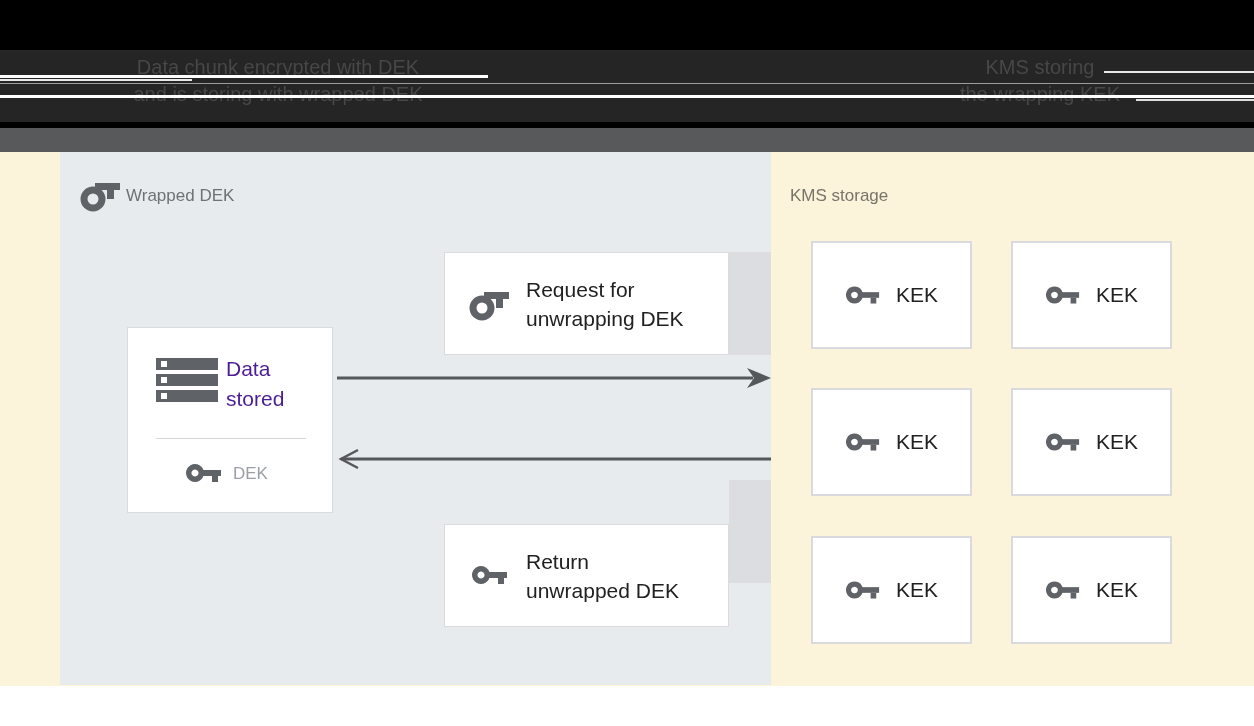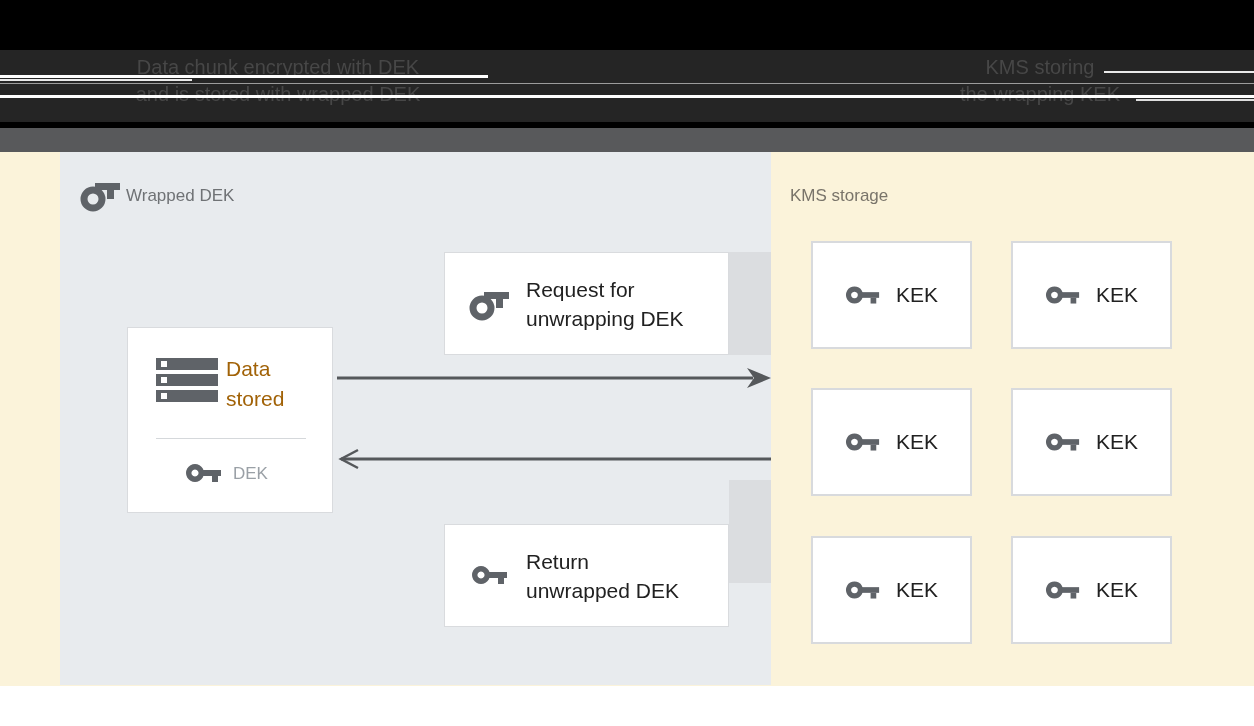--- a/index.html
+++ b/index.html
@@ -34,21 +34,21 @@
   .icon { position:absolute; }
 
   .white-box {
     position:absolute; background:#fff; border:1px solid #d9dbde;
   }
   .gray-strip { position:absolute; background:#dbdde0; }
 
   
   .data-box { left:127px; top:327px; width:206px; height:186px; }
   .data-box .box-title {
-    position:absolute; left:98px; top:26px; font-size:21px; line-height:30px; color:#a16207;
+    position:absolute; left:98px; top:26px; font-size:21px; line-height:30px; color:#4c1d95;
   }
   .data-divider { position:absolute; left:28px; top:110px; width:150px; height:1px; background:#d5d8db; }
   .dek-label { position:absolute; left:105px; top:136px; font-size:17px; color:#9aa0a6; }
 
   
   .msg-box { left:444px; width:285px; height:103px; }
   .request-box { top:252px; }
   .return-box  { top:480px;margin-top:44px; }
   .msg-text {
     position:absolute; left:81px; top:50%; transform:translateY(-50%);
@@ -73,21 +73,21 @@
 <body>
 
 <div id="screen">
 
   <div class="top-black"></div>
 
   <div class="dark-band"></div>
 
   <div class="caption caption-left">
     <div>Data chunk encrypted with DEK</div>
-    <div>and is stored with wrapped DEK</div>
+    <div>and is storing with wrapped DEK</div>
   </div>
 
   <div class="caption caption-right">
     <div>KMS storing</div>
     <div>the wrapping KEK</div>
   </div>
 
   <div class="glitch" style="top:75px; left:0; width:488px; height:3px;"></div>
   <div class="glitch" style="top:79px; left:0; width:192px; height:2px; opacity:.9;"></div>
   <div class="glitch" style="top:83px; left:0; width:1254px; height:1px; opacity:.55;"></div>

